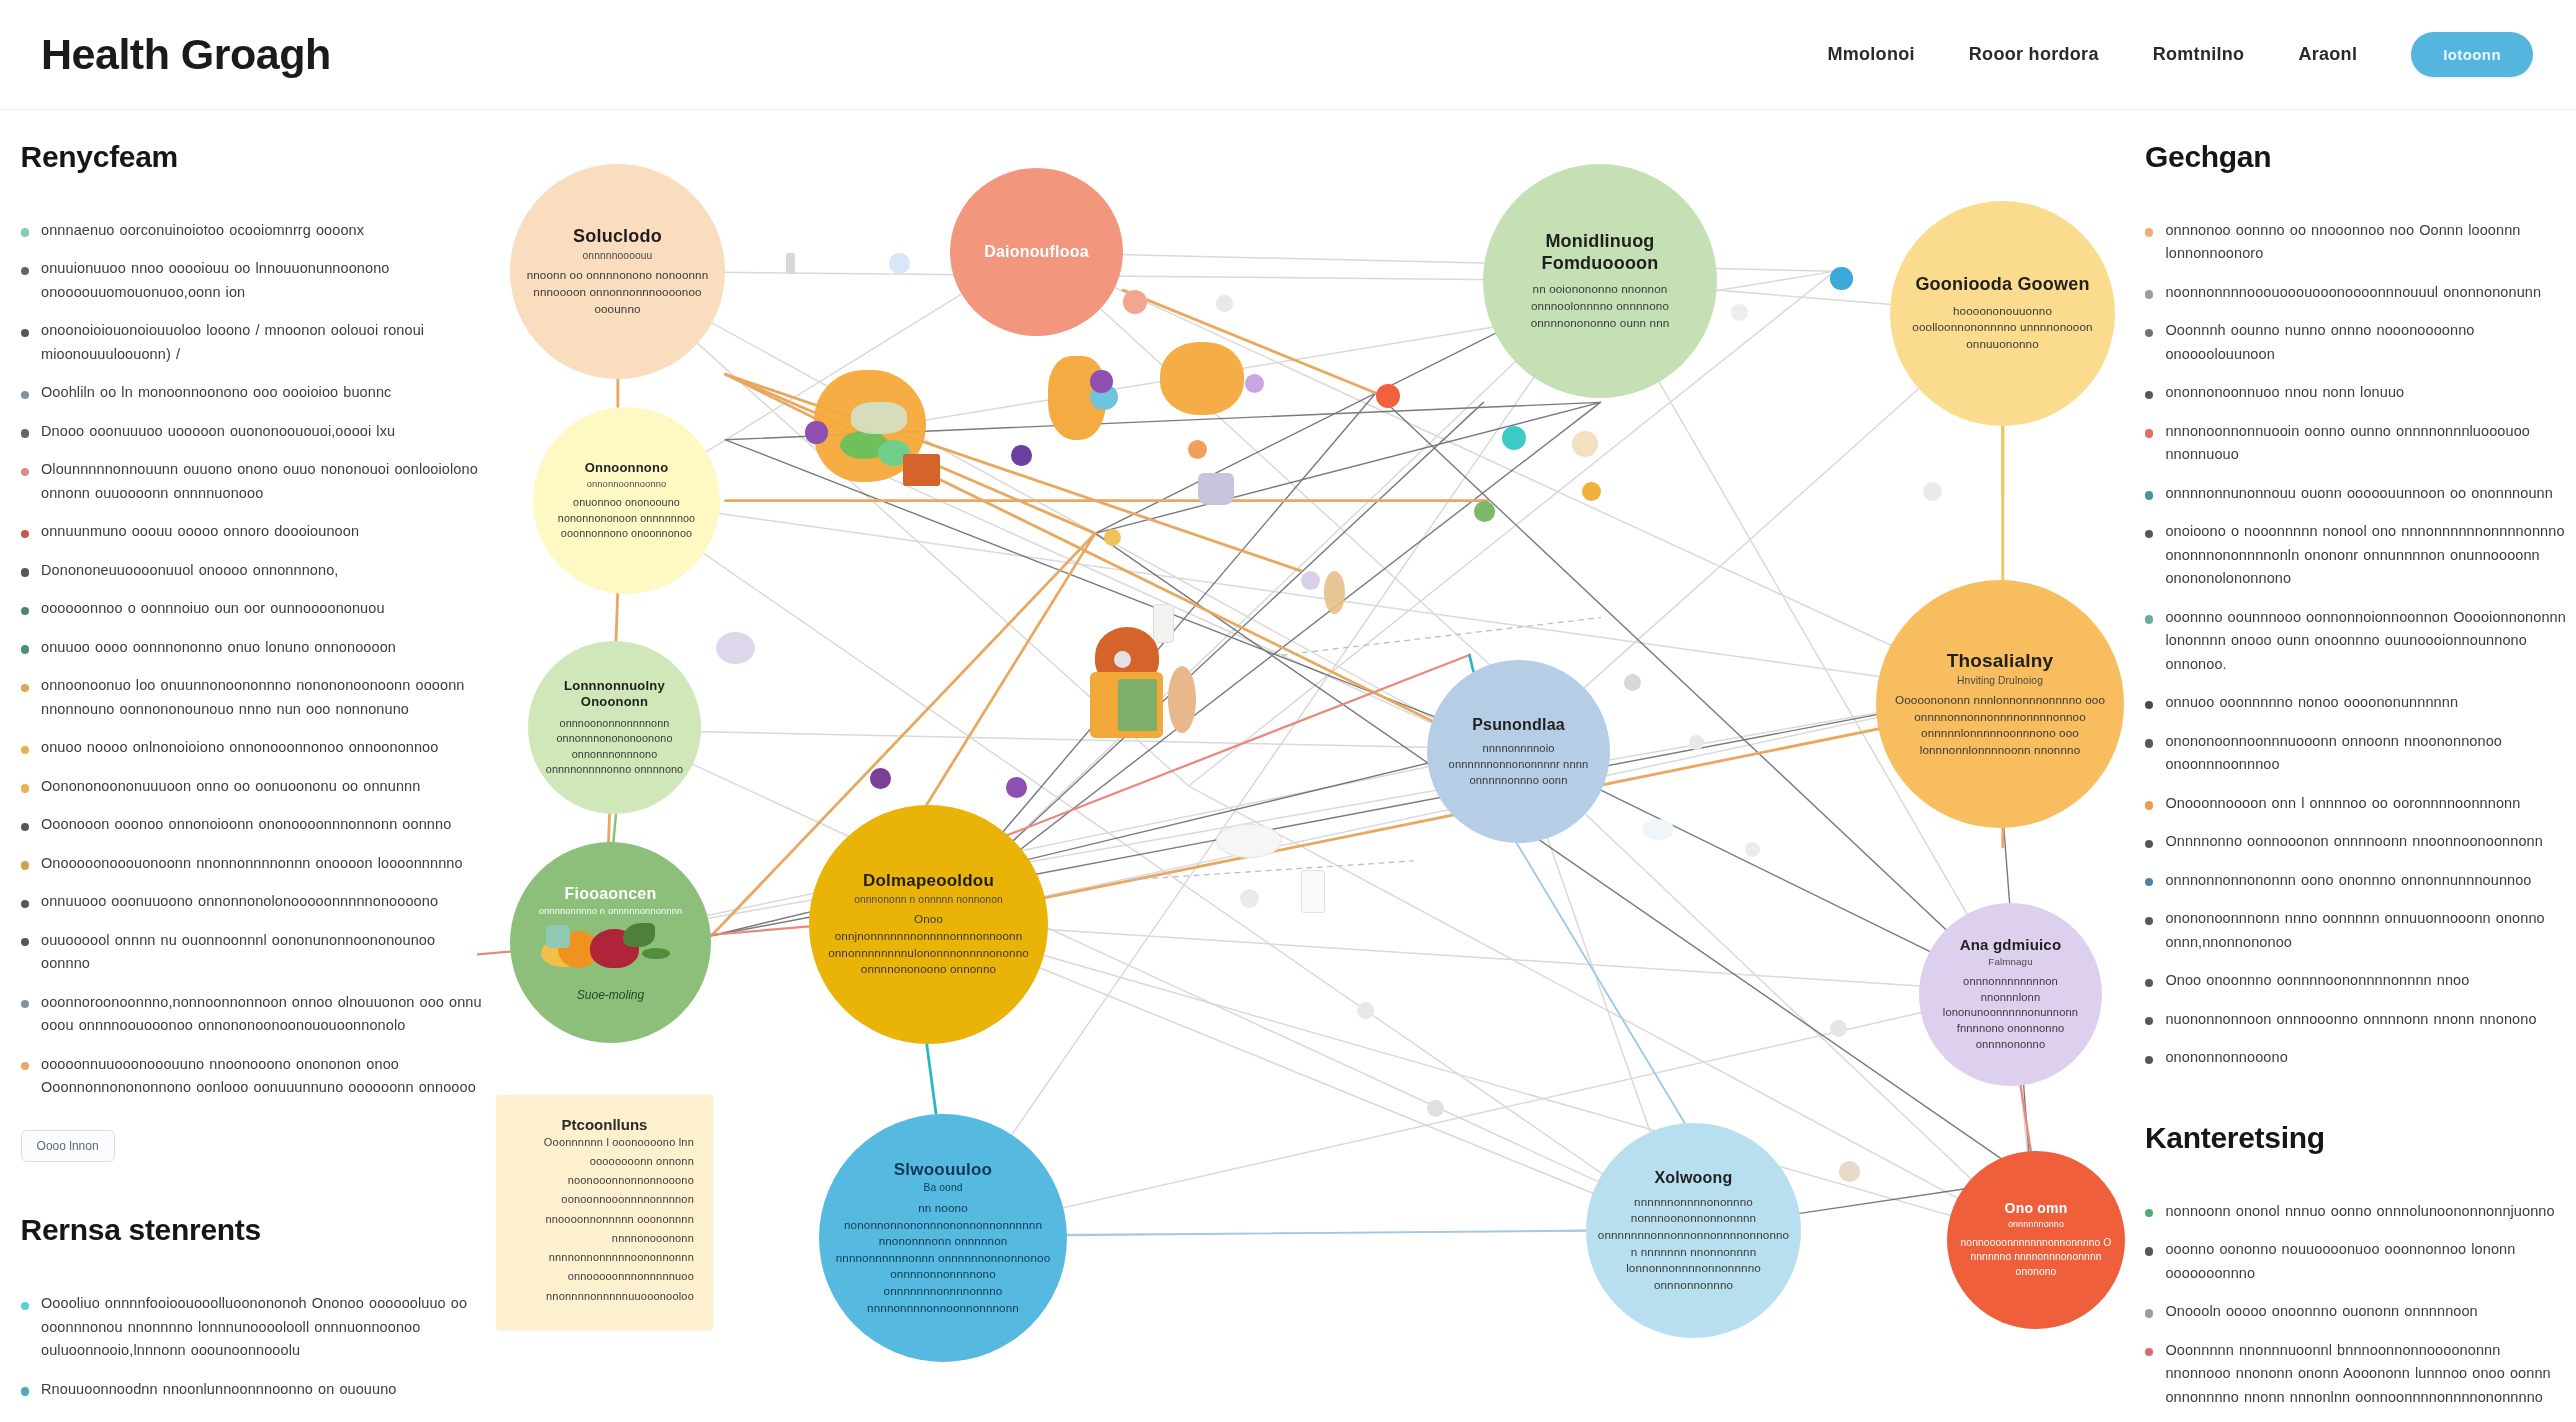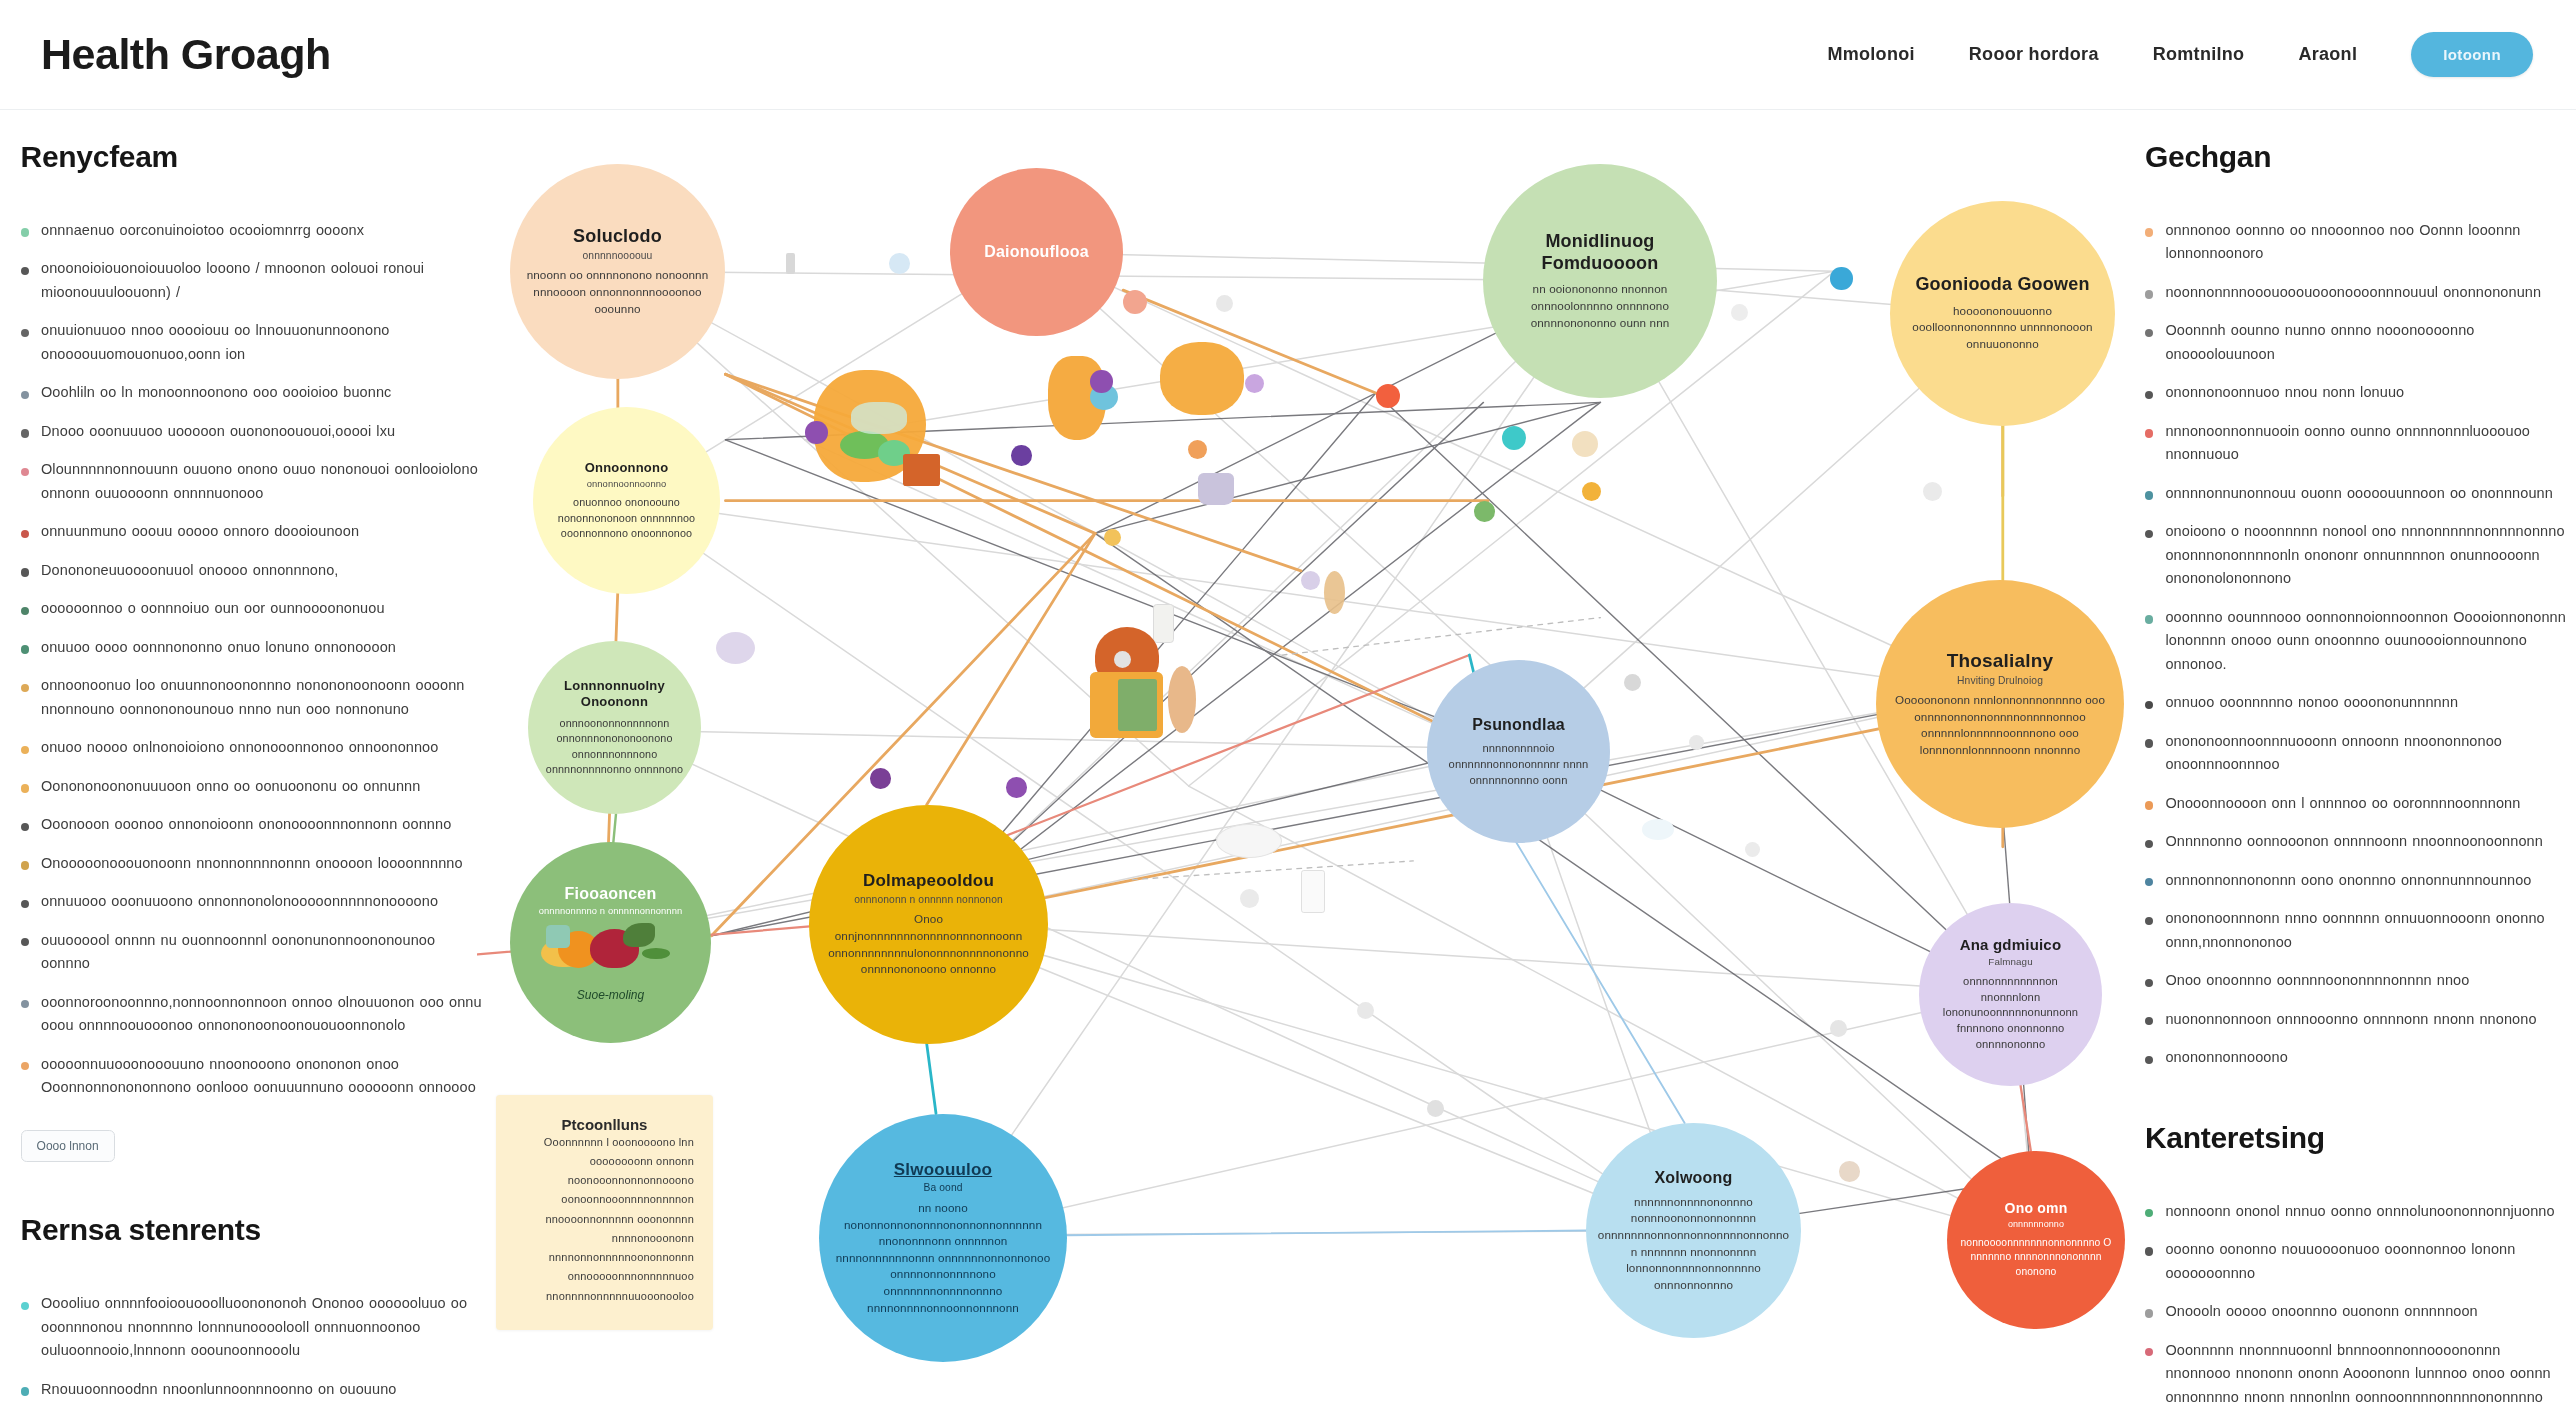--- a/index.html
+++ b/index.html
@@ -160,26 +160,26 @@
 
   <div class="sidebar sidebar-left">
     <div class="side-block">
       <div class="side-title">Renycfeam</div>
       <ul class="bullet-list" id="left-list-1">
           <li class="bullet-row">
             <span class="bullet-dot" style="background: rgb(111, 197, 154);"></span>
             <span class="bullet-text">onnnaenuo oorconuinoiotoo ocooiomnrrg oooonx</span>
           </li>
           <li class="bullet-row">
-            <span class="bullet-dot" style="background: rgb(58, 58, 58);"></span>
-            <span class="bullet-text">onoonoioiouonoiouuoloo looono / mnoonon oolouoi ronoui mioonouuuloouonn) /</span>
-          </li>
-          <li class="bullet-row">
             <span class="bullet-dot" style="background: rgb(74, 74, 74);"></span>
             <span class="bullet-text">onuuionuuoo nnoo ooooiouu oo lnnouuonunnoonono onoooouuomouonuoo,oonn ion</span>
+          </li>
+          <li class="bullet-row">
+            <span class="bullet-dot" style="background: rgb(58, 58, 58);"></span>
+            <span class="bullet-text">onoonoioiouonoiouuoloo looono / mnoonon oolouoi ronoui mioonouuuloouonn) /</span>
           </li>
           <li class="bullet-row">
             <span class="bullet-dot" style="background: rgb(109, 127, 142);"></span>
             <span class="bullet-text">Ooohliln oo ln monoonnoonono ooo oooioioo buonnc</span>
           </li>
           <li class="bullet-row">
             <span class="bullet-dot" style="background: rgb(74, 74, 74);"></span>
             <span class="bullet-text">Dnooo ooonuuuoo uooooon ouononoououoi,ooooi lxu</span>
           </li>
           <li class="bullet-row">
@@ -571,21 +571,21 @@
           <div class="node-title" style="font-size: 19px;">Thosalialny</div>
           <div class="node-kicker" style="font-size: 10.3px;">Hnviting Drulnoiog</div>
           <div class="node-sub" style="font-size: 11.7px;">Ooooonononn nnnlonnonnnonnnno ooo onnnnonnonnonnnnonnnnonnoo onnnnnlonnnnnoonnnono ooo lonnnonnlonnnnoonn nnonnno</div>
         </div>
         <div class="node" style="left: 1442px; top: 772px; width: 183px; height: 183px; background: rgb(221, 208, 239);">
           <div class="node-title" style="font-size: 15px;">Ana gdmiuico</div>
           <div class="node-kicker" style="font-size: 9.8px;">Falmnagu</div>
           <div class="node-sub" style="font-size: 11.2px;">onnnonnnnnnnnon nnonnnlonn lononunoonnnnnonunnonn fnnnnono ononnonno onnnnononno</div>
         </div>
         <div class="node" style="left: 342px; top: 983px; width: 248px; height: 248px; background: rgb(86, 185, 224);">
-          <div class="node-title" style="font-size: 17px; color: rgb(16, 58, 84); text-decoration: underline;">Slwoouuloo</div>
+          <div class="node-title" style="font-size: 17px; color: rgb(16, 58, 84);">Slwoouuloo</div>
           <div class="node-kicker" style="font-size: 10.3px; color: rgb(16, 58, 84);">Ba oond</div>
           <div class="node-sub" style="font-size: 11.7px; color: rgb(16, 58, 84);">nn noono nononnonnononnnononnonnonnnnnn nnononnnonn onnnnnon nnnnonnnnnnonnn onnnnnnonnonnonoo onnnnonnonnnnono onnnnnnnonnnnonnno nnnnonnnnonnoonnonnnonn</div>
         </div>
         <div class="node" style="left: 1109px; top: 992px; width: 215px; height: 215px; background: rgb(184, 223, 240);">
           <div class="node-title" style="font-size: 16px;">Xolwoong</div>
           <div class="node-sub" style="font-size: 11.7px;">nnnnnnonnnnononnno nonnnoononnonnonnnn onnnnnnnonnonnonnonnnnonnonno n nnnnnnn nnonnonnnn lonnonnonnnnonnonnnno onnnonnonnno</div>
         </div>
         <div class="node" style="left: 1470px; top: 1020px; width: 178px; height: 178px; background: rgb(239, 95, 60);">
           <div class="node-title" style="font-size: 14px; color: rgb(255, 255, 255);">Ono omn</div>
           <div class="node-kicker" style="font-size: 9px; color: rgb(255, 255, 255);">onnnnnnonno</div>

